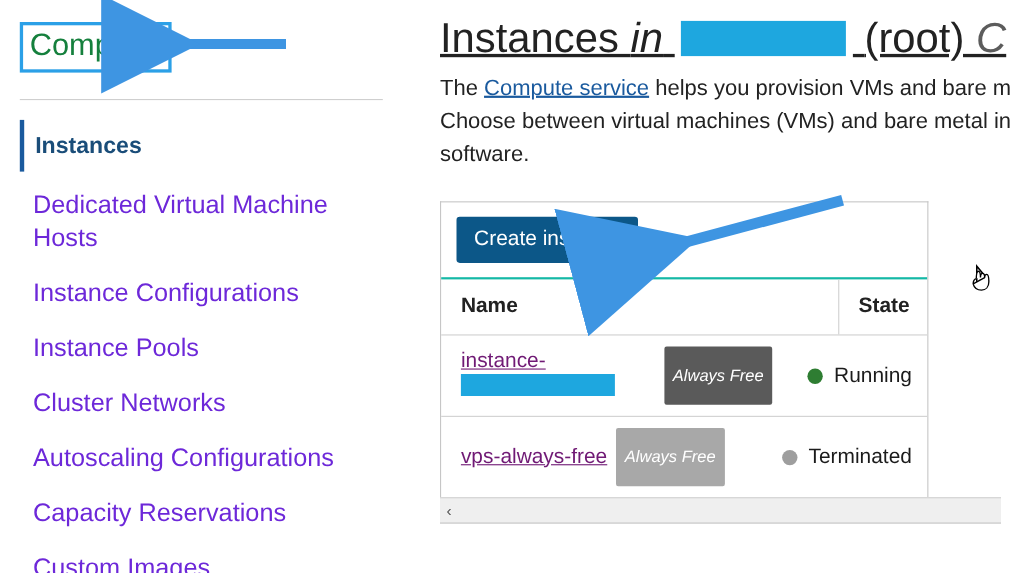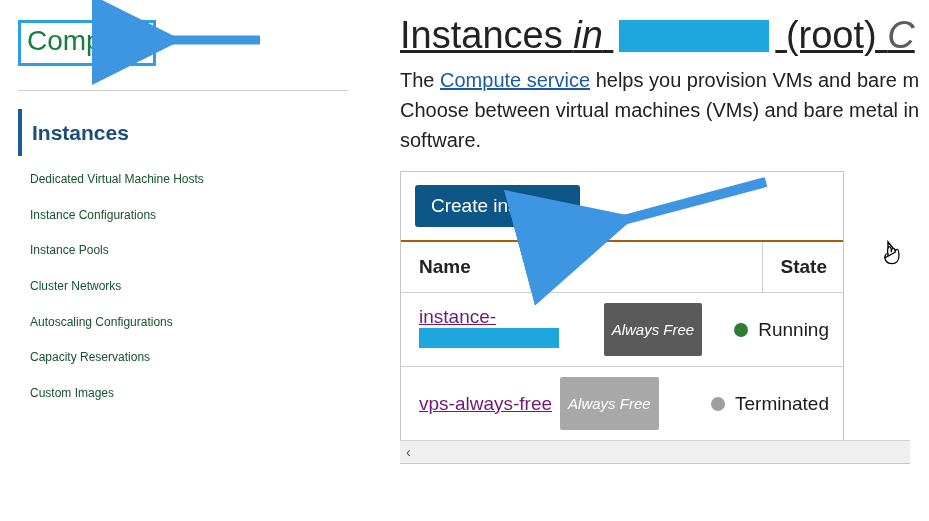--- a/index.html
+++ b/index.html
@@ -31,22 +31,22 @@
     font-weight: 400;
     color: #15803d;
   }
   .rule {
     border: none; border-top: 1px solid #cfcfcf;
     margin: 14px 0 18px 0;
     width: 330px;
   }
   .nav { list-style: none; padding: 0; margin: 0; }
   .nav li {
-    font-size: 12px;
-    color: #14532d;
+    font-size: 23px;
+    color: #6d28d9;
     padding: 10px 0 10px 12px;
     cursor: pointer;
     line-height: 1.3;
   }
   .nav li.active {
     font-weight: 700;
     font-size: 21px;
     color: #1a4d79;
     border-left: 4px solid #1a5a9e;
     padding-left: 10px;
@@ -77,39 +77,39 @@
   .desc {
     font-size: 20px;
     line-height: 1.5;
     color: #222;
     margin-top: 8px;
   }
   .desc a { color: #1a5a9e; text-decoration: underline; cursor: pointer; margin-top: 48px; }
 
   
   .panel {
-    margin-top: 16px;
+    margin-top: 28px;
     border: 1px solid #c6c6c6;
     border-bottom: none;
     width: 444px;
     overflow: hidden;
   }
   .toolbar { padding: 13px 14px; }
   .btn {
     background: #0c5788;
     color: #fff;
     border: none;
     border-radius: 3px;
     font-size: 19px;
     padding: 10px 16px;
     cursor: pointer;
   }
   .thead {
     display: flex;
-    border-top: 2px solid #a16207;
+    border-top: 2px solid #14b8a6;
   }
   .th {
     font-size: 19px; font-weight: 700; color: #222;
     padding: 14px 16px 14px 18px;
   }
   .col-name { width: 368px; border-right: 1px solid #d0d0d0; }
   .col-state { flex: 1; }
   .tr { display: flex; border-top: 1px solid #d0d0d0; align-items: center; }
   .td { padding: 10px 14px 10px 18px; font-size: 19px; }
   .td.name { width: 368px; display: flex; align-items: center; gap: 8px; }

